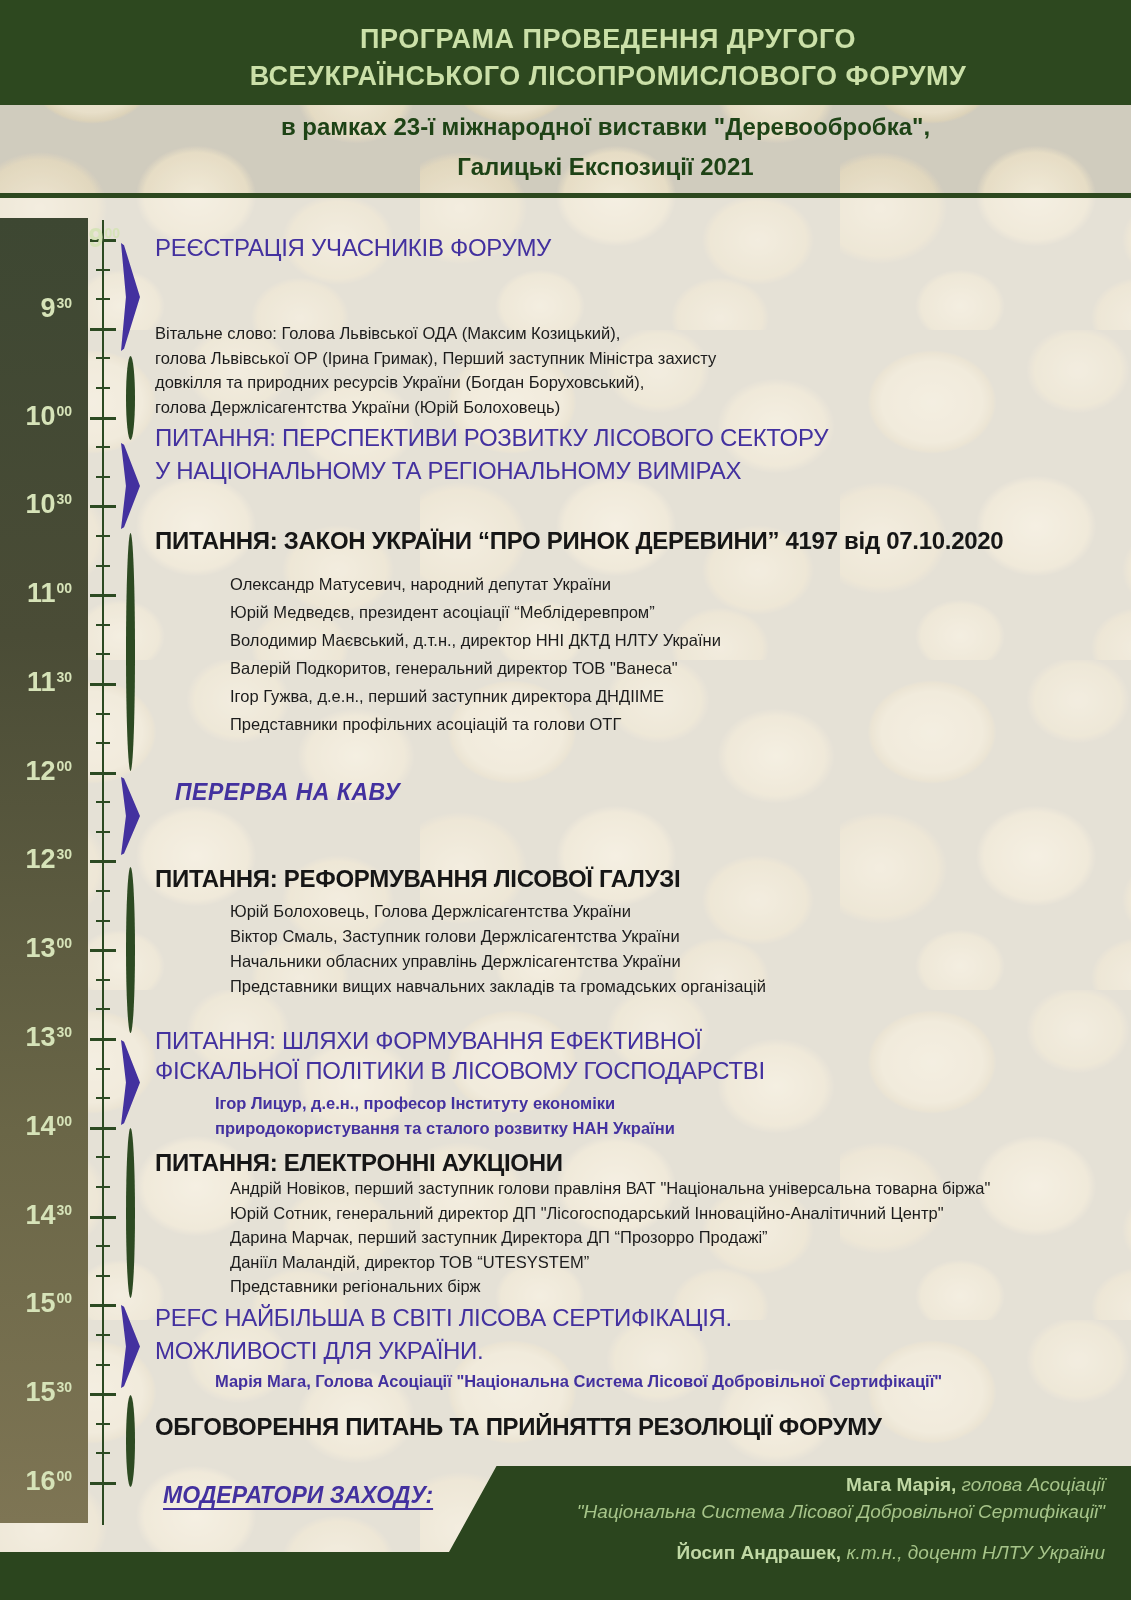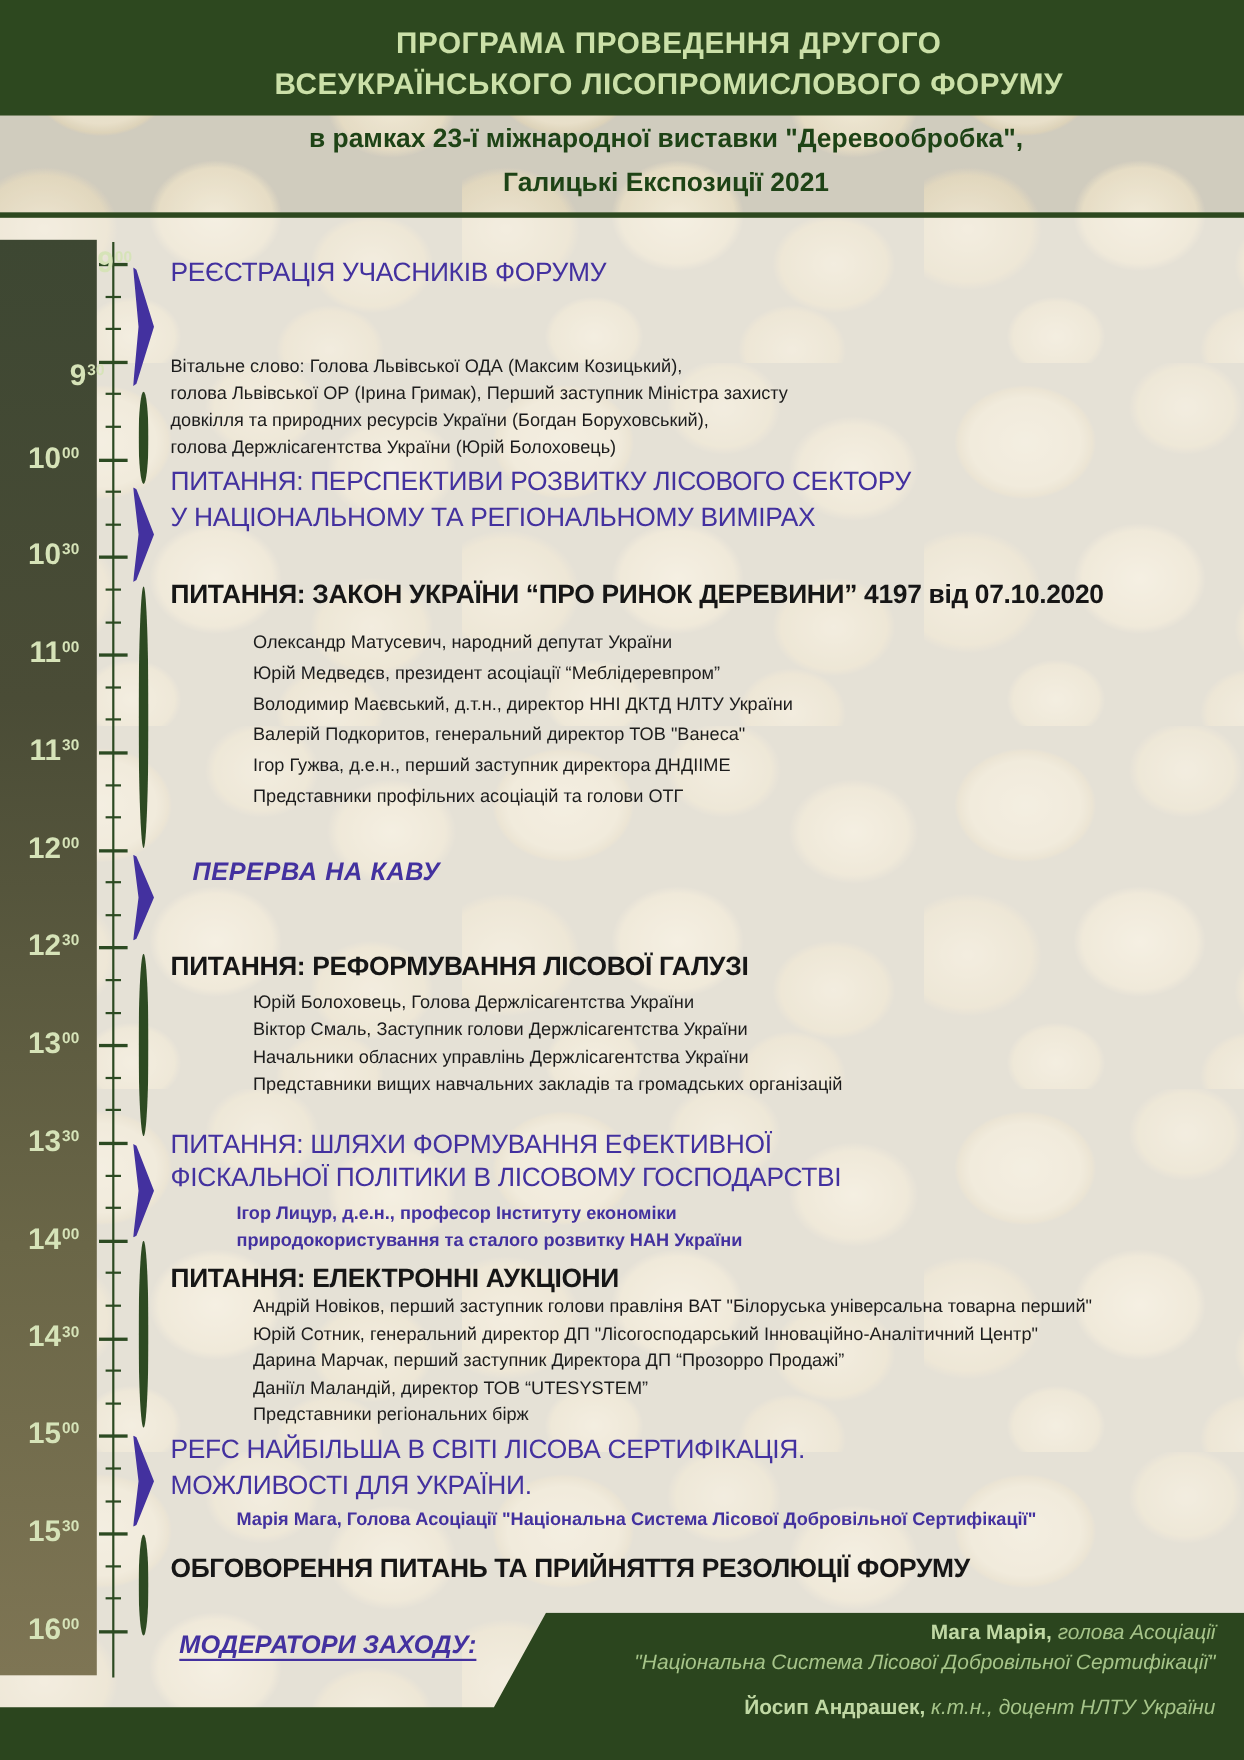--- a/index.html
+++ b/index.html
@@ -118,21 +118,21 @@
       <div class="tick big" style="top: 1304.42px;"></div>
       <div class="tick" style="top: 1334.01px;"></div>
       <div class="tick" style="top: 1363.61px;"></div>
       <div class="tick big" style="top: 1393.2px;"></div>
       <div class="tick" style="top: 1422.8px;"></div>
       <div class="tick" style="top: 1452.39px;"></div>
       <div class="tick big" style="top: 1481.99px;"></div>
     </div>
   <div id="tlabels">
       <div class="tlabel" style="top: 221px; padding-left: 48px;"><span class="th">9</span><span class="tm">00</span></div>
-      <div class="tlabel" style="top: 324px; padding-left: 23px;"><span class="th">9</span><span class="tm">30</span></div>
+      <div class="tlabel" style="top: 291px;"><span class="th">9</span><span class="tm">30</span></div>
       <div class="tlabel" style="top: 398.57px;"><span class="th">10</span><span class="tm">00</span></div>
       <div class="tlabel" style="top: 487.355px;"><span class="th">10</span><span class="tm">30</span></div>
       <div class="tlabel" style="top: 576.14px;"><span class="th">11</span><span class="tm">00</span></div>
       <div class="tlabel" style="top: 664.925px;"><span class="th">11</span><span class="tm">30</span></div>
       <div class="tlabel" style="top: 753.71px;"><span class="th">12</span><span class="tm">00</span></div>
       <div class="tlabel" style="top: 842.495px;"><span class="th">12</span><span class="tm">30</span></div>
       <div class="tlabel" style="top: 931.28px;"><span class="th">13</span><span class="tm">00</span></div>
       <div class="tlabel" style="top: 1020.07px;"><span class="th">13</span><span class="tm">30</span></div>
       <div class="tlabel" style="top: 1108.85px;"><span class="th">14</span><span class="tm">00</span></div>
       <div class="tlabel" style="top: 1197.63px;"><span class="th">14</span><span class="tm">30</span></div>
@@ -206,21 +206,21 @@
   <div class="blk sub-purple" style="left:215px;top:1091px;">
     <div>Ігор Лицур, д.е.н., професор Інституту економіки</div>
     <div>природокористування та сталого розвитку НАН України</div>
   </div>
 
   <div class="blk h-black" style="left:155px;top:1146px;">
     <div>ПИТАННЯ: ЕЛЕКТРОННІ АУКЦІОНИ</div>
   </div>
 
   <div class="blk speakers" style="left:230px;top:1176px;line-height:24.5px;">
-    <div>Андрій Новіков, перший заступник голови правліня ВАТ "Білоруська універсальна товарна перший"</div>
+    <div>Андрій Новіков, перший заступник голови правліня ВАТ "Національна універсальна товарна біржа"</div>
     <div>Юрій Сотник, генеральний директор ДП "Лісогосподарський Інноваційно-Аналітичний Центр"</div>
     <div>Дарина Марчак, перший заступник Директора ДП “Прозорро Продажі”</div>
     <div>Даніїл Маландій, директор ТОВ “UTESYSTEM”</div>
     <div>Представники регіональних бірж</div>
   </div>
 
   <div class="blk h-purple" style="left:155px;top:1301px;">
     <div>PEFC НАЙБІЛЬША В СВІТІ ЛІСОВА СЕРТИФІКАЦІЯ.</div>
     <div>МОЖЛИВОСТІ ДЛЯ УКРАЇНИ.</div>
   </div>

